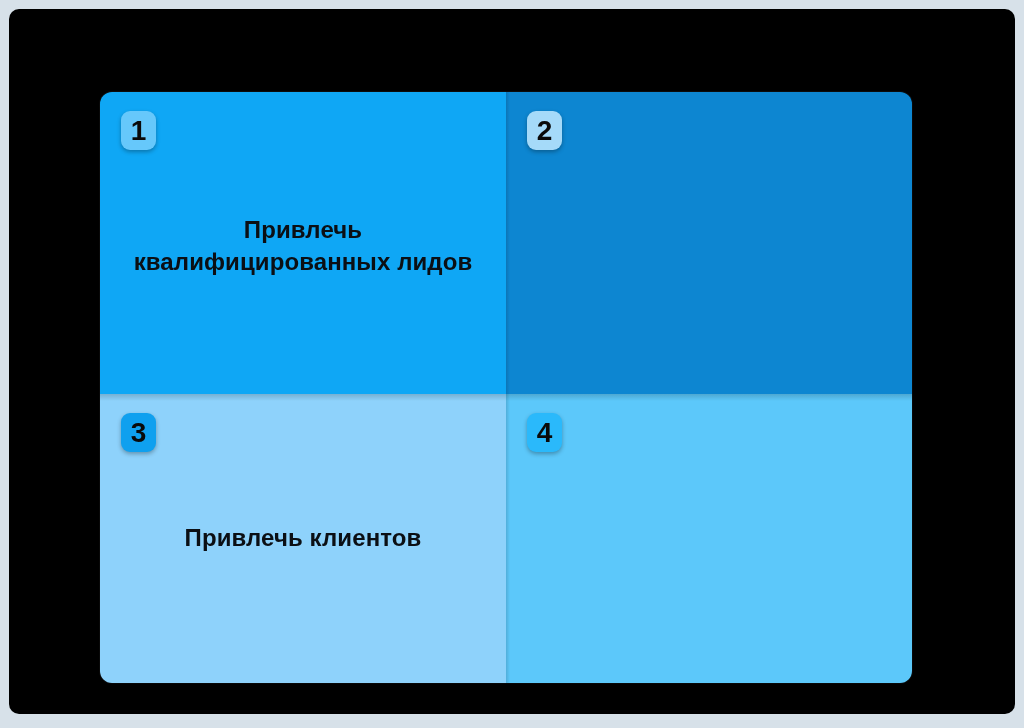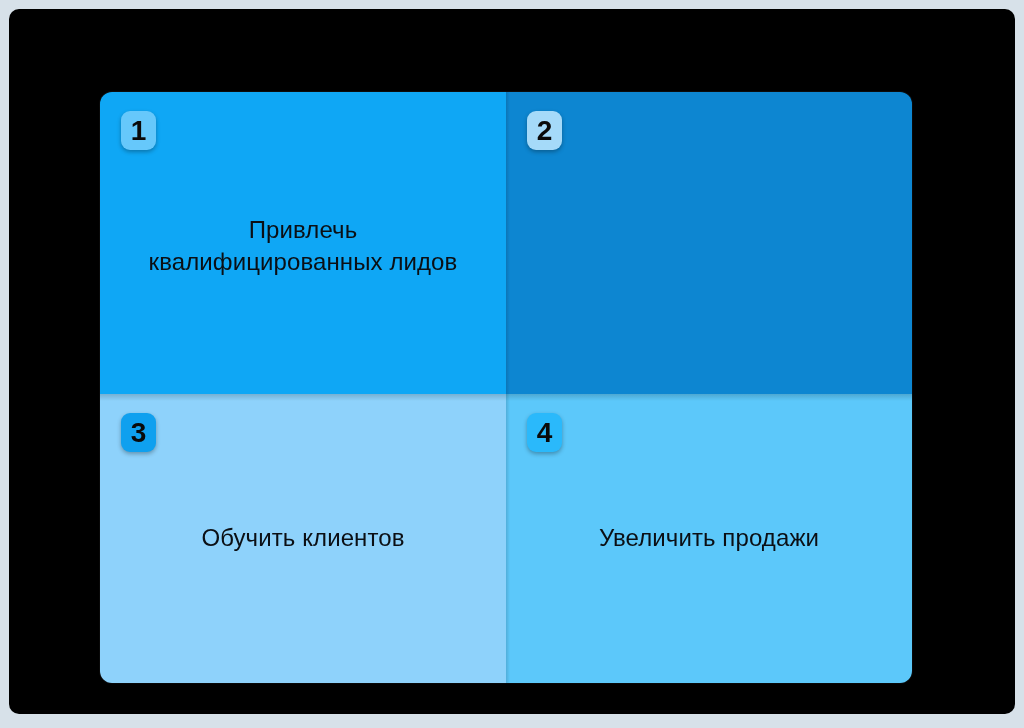--- a/index.html
+++ b/index.html
@@ -101,21 +101,21 @@
     letter-spacing: 0;
   }
   .badge.b1 { background: #66c8fb; }
   .badge.b2 { background: #a5daf9; }
   .badge.b3 { background: #0fa0ef; }
   .badge.b4 { background: #2ab9fb; }
 
   .quadrant-label {
     text-align: center;
     font-size: 24px;
-    font-weight: 400;
+    font-weight: 700;
     line-height: 1.32;
     color: #0b0f14;
     max-width: 370px;
     white-space: pre-line;
     letter-spacing: 0.1px;
     margin-top: 6px;
   }
   .quadrant.q3 .quadrant-label,
   .quadrant.q4 .quadrant-label {
     margin-top: -2px;
@@ -140,26 +140,25 @@
       <div class="quadrant q2">
         <div class="badge b2">
           <span>2</span>
         </div>
       </div>
 
       <div class="quadrant q3">
         <div class="badge b3">
           <span>3</span>
         </div>
-        <div class="quadrant-label">Обучить клиентов</div>
+        <div class="quadrant-label">Привлечь клиентов</div>
       </div>
 
       <div class="quadrant q4">
         <div class="badge b4">
           <span>4</span>
         </div>
-        <div class="quadrant-label">Увеличить продажи</div>
       </div>
 
     </div>
 
   </div>
 </div>
 
 </body></html>

